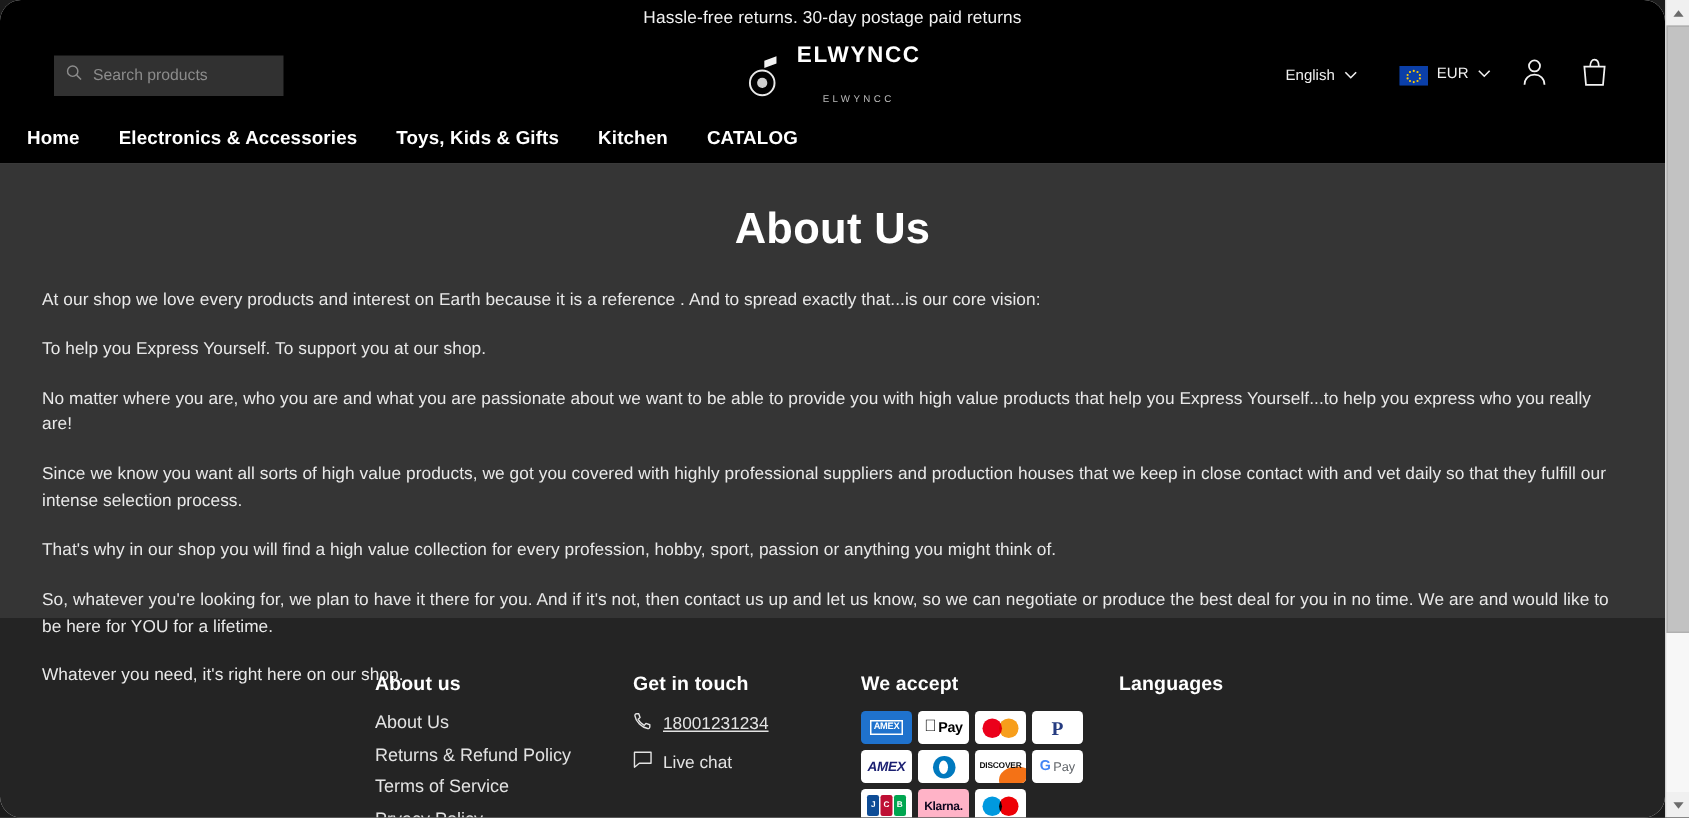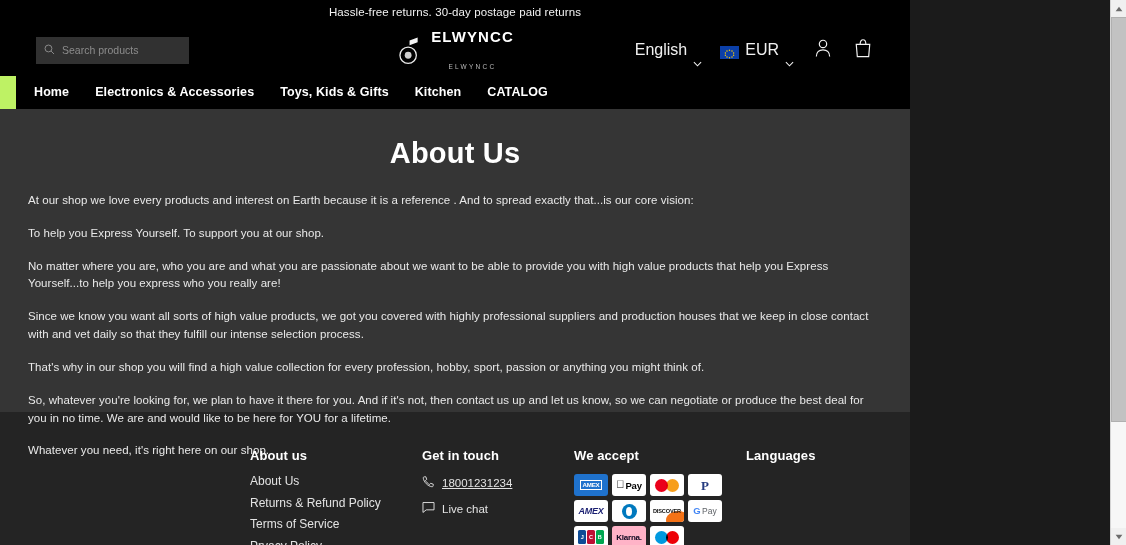--- a/index.html
+++ b/index.html
@@ -12,24 +12,25 @@
     background: #1b1b1b;
   }
   #viewport {
     position: relative;
     width: 1126px; height: 545px;
     overflow: hidden;
   }
   #page {
     position: absolute;
     left: 0; top: 0;
-    width: 910px;
+    width: 1110px;
     height: 545px;
-    background: #bef264;
+    background: #ffffff;
     overflow: hidden;
+    border-radius: 14px;
   }
 
   
   .announce {
     height: 24px;
     background: #000000;
     color: #f2f2f2;
     font-size: 11.5px;
     display: flex;
     align-items: center;
@@ -94,25 +95,26 @@
   }
 
   .header-right {
     margin-left: auto;
     display: flex;
     align-items: center;
     gap: 18px;
   }
   .selector {
     display: flex;
-    align-items: flex-end;
+    align-items: flex-start;
     gap: 6px;
     color: #f0f0f0;
-    font-size: 16px;
-    cursor: pointer;
+    font-size: 10px;
+    cursor: pointer;
+    margin-left: 10px;
   }
   .chev { width: 9px; height: 6px; flex: 0 0 auto; }
   .eu-flag {
     width: 19px; height: 13px;
     background: #0b3fa8;
     flex: 0 0 auto;
     position: relative;
     overflow: hidden;
   }
   .icon-btn {
@@ -125,21 +127,20 @@
 
   
   .nav {
     background: #000000;
     height: 33px;
     display: flex;
     align-items: center;
     padding: 0 18px;
     gap: 26px;
     border-bottom: 1px solid #000;
-    margin-left: 16px;
   }
   .nav-item {
     color: #ffffff;
     font-size: 12.5px;
     font-weight: 700;
     letter-spacing: 0.1px;
     cursor: pointer;
     white-space: nowrap;
   }
 

